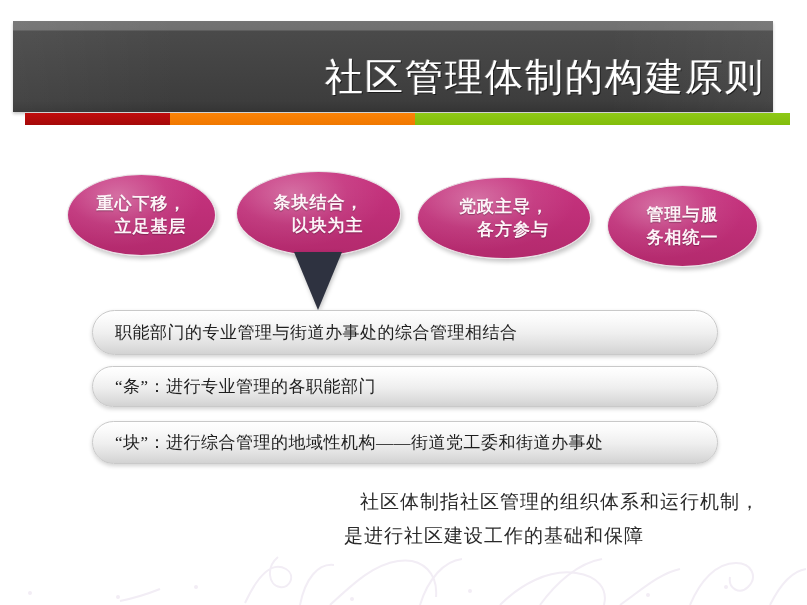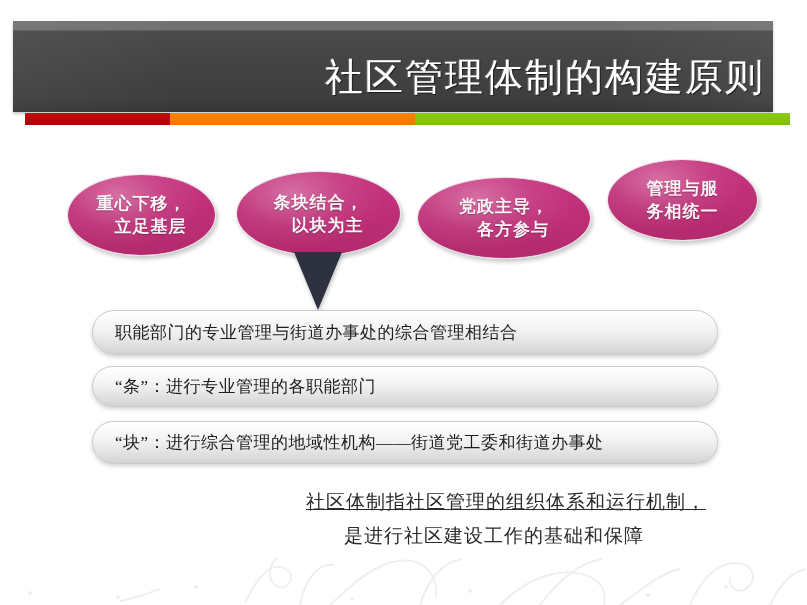--- a/index.html
+++ b/index.html
@@ -107,21 +107,21 @@
     font-weight: bold;
     line-height: 23px;
     letter-spacing: 1px;
     white-space: pre-line;
     text-shadow: 0 1px 1px rgba(0,0,0,0.30);
   }
 
   #ellipse-0 { left: 67px;  top: 174px; width: 149px; height: 82px; }
   #ellipse-1 { left: 236px; top: 171px; width: 165px; height: 85px; }
   #ellipse-2 { left: 417px; top: 177px; width: 174px; height: 82px; }
-  #ellipse-3 { left: 607px; top: 159px; width: 151px; height: 82px; }
+  #ellipse-3 { left: 607px; top: 185px; width: 151px; height: 82px; }
 
   
   #down-pointer {
     position: absolute;
     left: 294px;
     top: 252px;
     width: 0;
     height: 0;
     border-left: 24px solid transparent;
     border-right: 24px solid transparent;
@@ -166,21 +166,21 @@
     left: 240px;
     top: 485px;
     width: 520px;
     color: #2a2a2a;
     font-family: "Liberation Serif", "DejaVu Serif", serif;
     font-size: 19px;
     line-height: 34px;
     letter-spacing: 1px;
   }
   #footnote .fn-line { display: block; white-space: nowrap; }
-  #footnote .fn-line-0 { text-align: center;  padding-left: 12px; text-decoration: underline; }
+  #footnote .fn-line-0 { text-align: right;  padding-left: 12px; }
   #footnote .fn-line-1 { text-align: center; padding-right: 12px; }
 </style>
 </head>
 <body>
 
 <div id="slide">
 
   <svg id="watermark" viewBox="0 0 807 70" preserveAspectRatio="none">
     <g fill="none" stroke="#f2edf5" stroke-width="2">
       <path d="M245,68 C258,40 272,26 286,34 C296,40 290,54 280,52 C268,50 266,32 278,22"></path>

